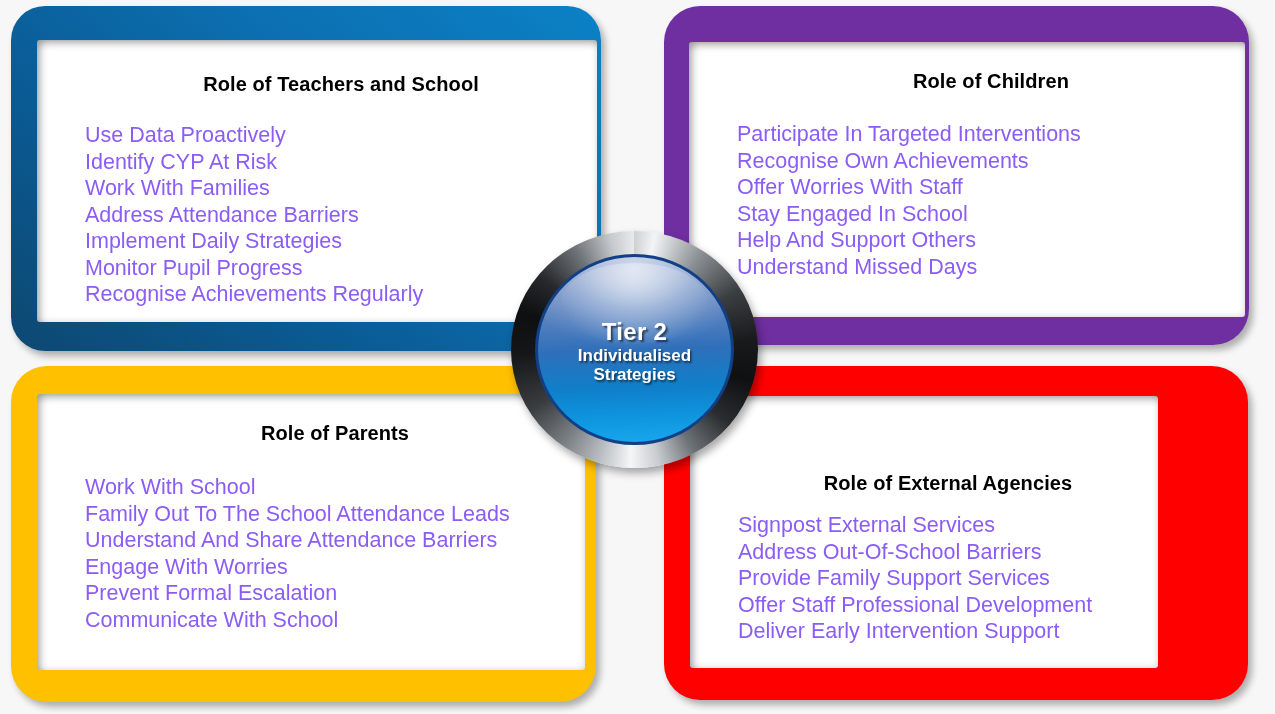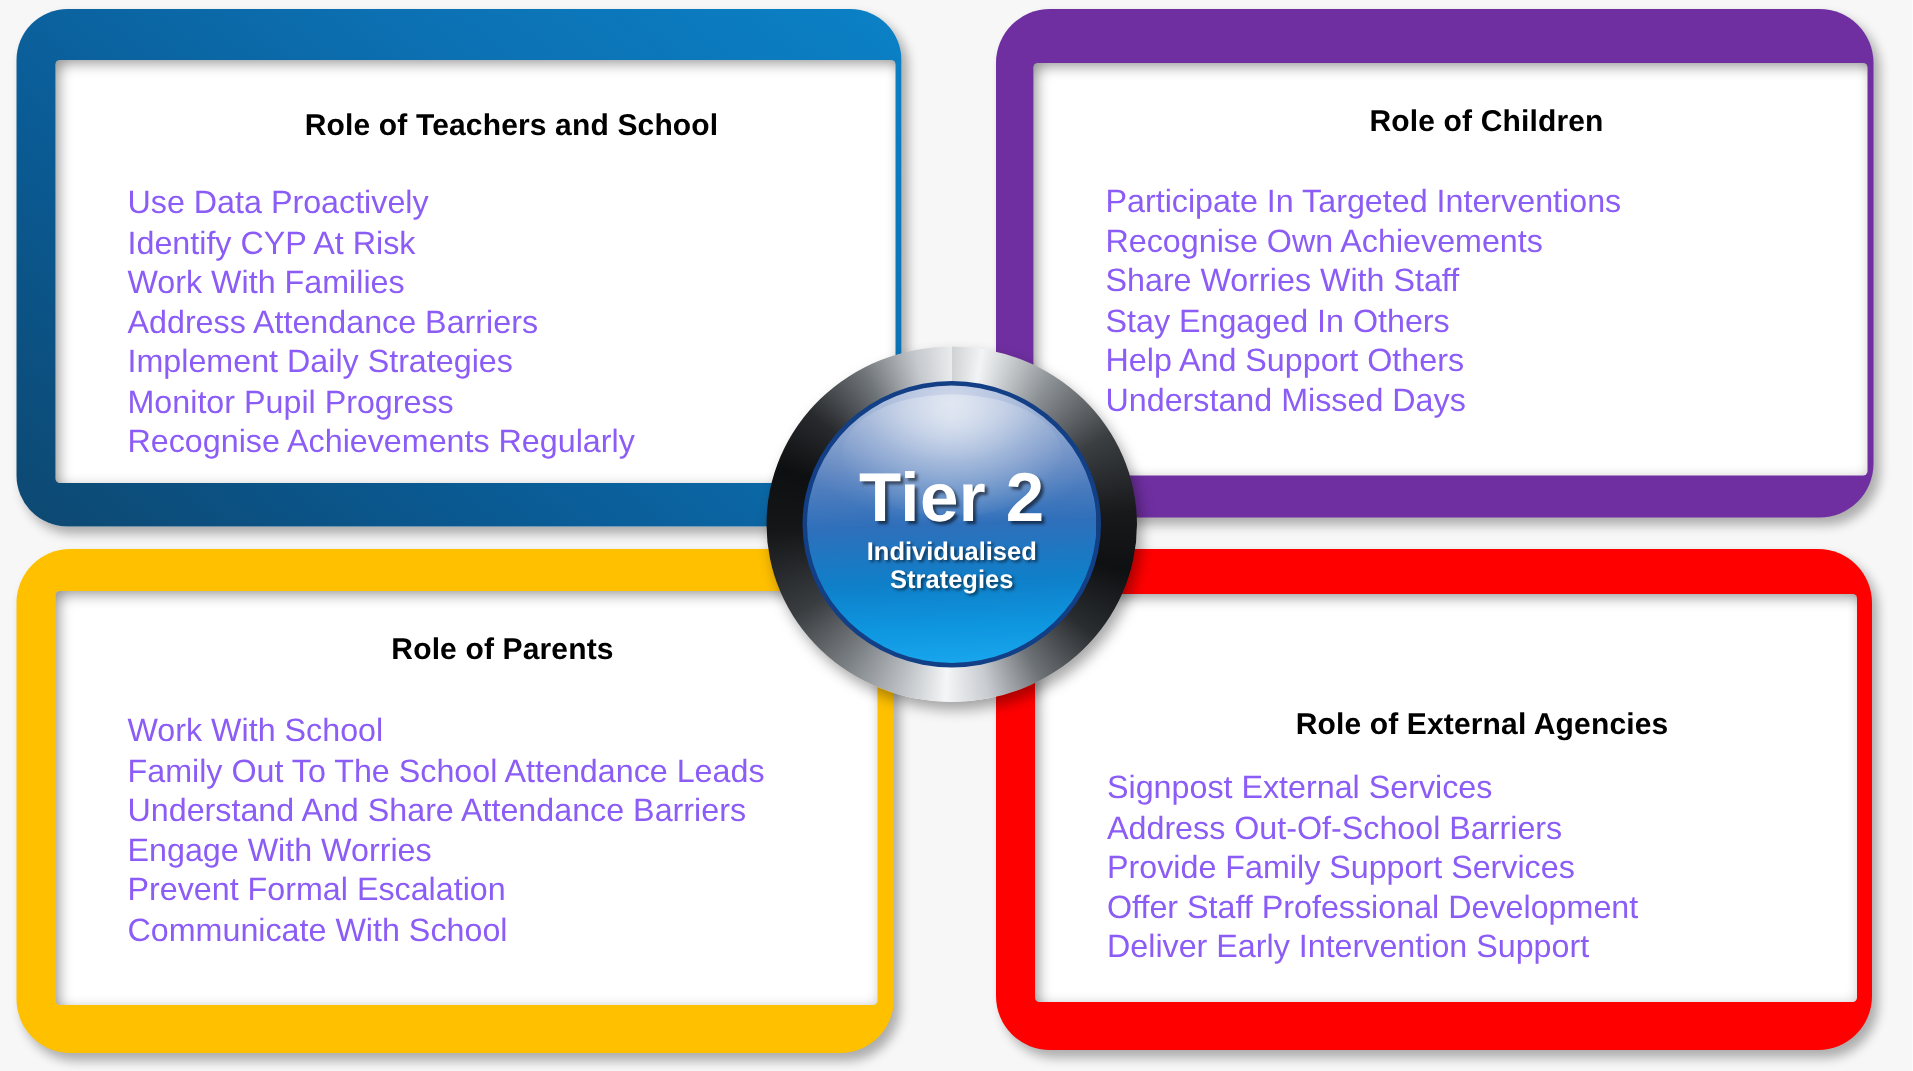--- a/index.html
+++ b/index.html
@@ -71,21 +71,21 @@
   }
 
   
   #quad-agencies {
     left: 664px; top: 366px; width: 584px; height: 334px;
     background: #ff0000;
     box-shadow: 4px 5px 7px rgba(0,0,0,0.30);
     border-radius: 36px;
   }
   #quad-agencies .quad-inner {
-    left: 26px; top: 30px; width: 548px; height: 272px;
+    left: 26px; top: 30px; width: 468px; height: 272px;
     border-radius: 3px;
   }
 
   
   .panel-title {
     text-align: center;
     font-weight: bold;
     font-size: 20px;
     color: #000000;
     letter-spacing: 0.1px;
@@ -185,21 +185,21 @@
     inset: 0;
     display: flex;
     flex-direction: column;
     align-items: center;
     justify-content: center;
     padding-top: 4px;
     box-sizing: border-box;
     z-index: 3;
   }
   #badge-tier {
-    font-size: 46px;
+    font-size: 24px;
     font-weight: bold;
     color: #ffffff;
     letter-spacing: 0.3px;
     text-shadow: 2px 2px 2px rgba(0,0,0,0.55);
     line-height: 1.05;
   }
   #badge-sub {
     font-size: 17px;
     font-weight: bold;
     color: #ffffff;
@@ -228,22 +228,22 @@
       </div>
     </div>
   </div>
 
   <div class="quad" id="quad-children">
     <div class="quad-inner">
       <div class="panel-title">Role of Children</div>
       <div class="panel-list">
         <div>Participate In Targeted Interventions</div>
         <div>Recognise Own Achievements</div>
-        <div>Share Worries With Staff</div>
-        <div>Stay Engaged In Others</div>
+        <div>Offer Worries With Staff</div>
+        <div>Stay Engaged In School</div>
         <div>Help And Support Others</div>
         <div>Understand Missed Days</div>
       </div>
     </div>
   </div>
 
   <div class="quad" id="quad-parents">
     <div class="quad-inner">
       <div class="panel-title">Role of Parents</div>
       <div class="panel-list">

